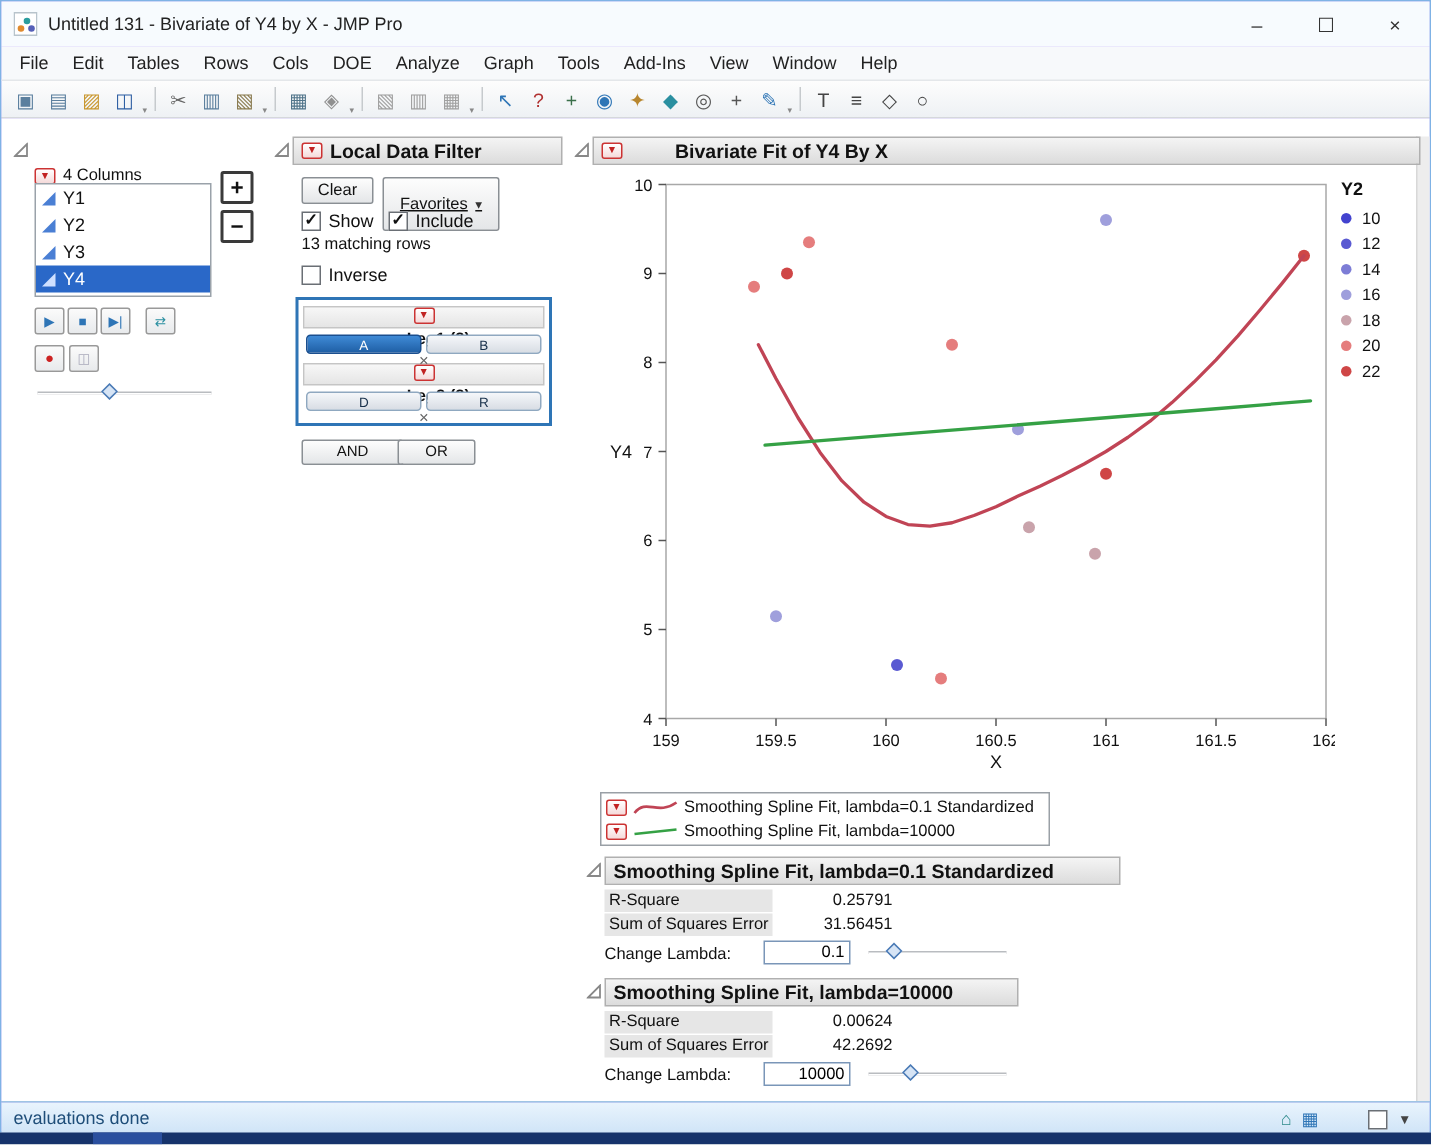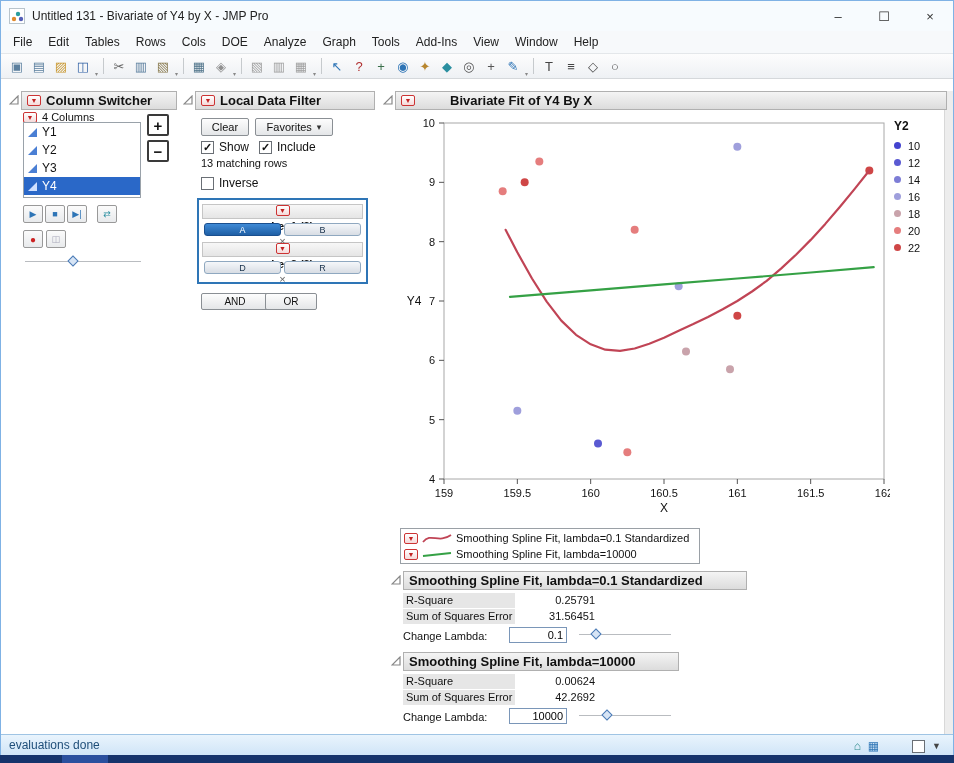--- a/index.html
+++ b/index.html
@@ -148,26 +148,20 @@
       </div>
 
     <div id="content">
       <div id="right-strip"></div>
 
       <div class="disc" style="left:8px;top:15px;">
         <svg width="10" height="10">
             <path d="M1 9 L9 9 L9 1 Z" fill="none" stroke="#888" stroke-width="1.2"></path>
           </svg>
       </div>
-      <div class="phdr" style="left:20px;top:12px;width:156px;">
-        <span class="hotspot">
-            <span class="hs-tri">▼</span>
-          </span>
-        <span>Column Switcher</span>
-      </div>
       <div class="abs" style="left:22px;top:32px;display:flex;align-items:center;gap:5px;">
         <span class="hotspot">
             <span class="hs-tri">▼</span>
           </span>
         <span style="font-size:11px;">4 Columns</span>
       </div>
       <div id="col-list">
           <div class="list-item">
             <span class="col-icon"></span>
             <span>Y1</span>
@@ -208,21 +202,21 @@
             <path d="M1 9 L9 9 L9 1 Z" fill="none" stroke="#888" stroke-width="1.2"></path>
           </svg>
       </div>
       <div class="phdr" style="left:194px;top:12px;width:180px;">
         <span class="hotspot">
             <span class="hs-tri">▼</span>
           </span>
         <span>Local Data Filter</span>
       </div>
       <div class="btn" style="left:200px;top:39px;width:48px;height:18px;">Clear</div>
-      <div class="btn dd" style="left:254px;top:39px;width:78px;height:18px;">Favorites</div>
+      <div class="btn dd" style="left:254px;top:39px;width:78px;height:36px;text-decoration:underline;">Favorites</div>
       <div class="chkrow" style="left:200px;top:61px;">
         <span class="chk checked"></span>
         <span>Show</span>
       </div>
       <div class="chkrow" style="left:258px;top:61px;">
         <span class="chk checked"></span>
         <span>Include</span>
       </div>
       <div class="abs" style="left:200px;top:78px;font-size:11px;">13 matching rows</div>
       <div class="chkrow" style="left:200px;top:97px;">

